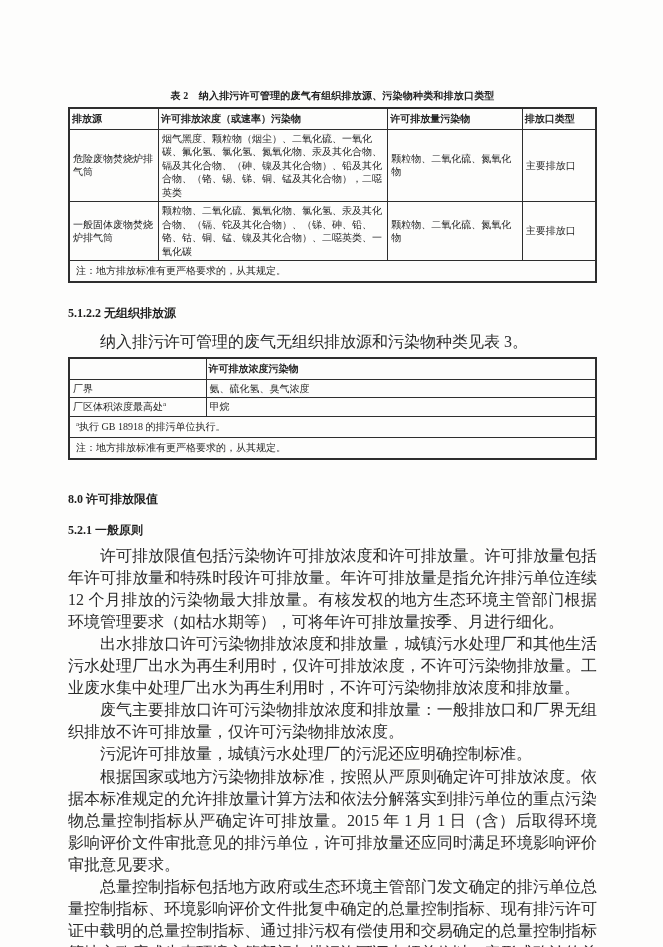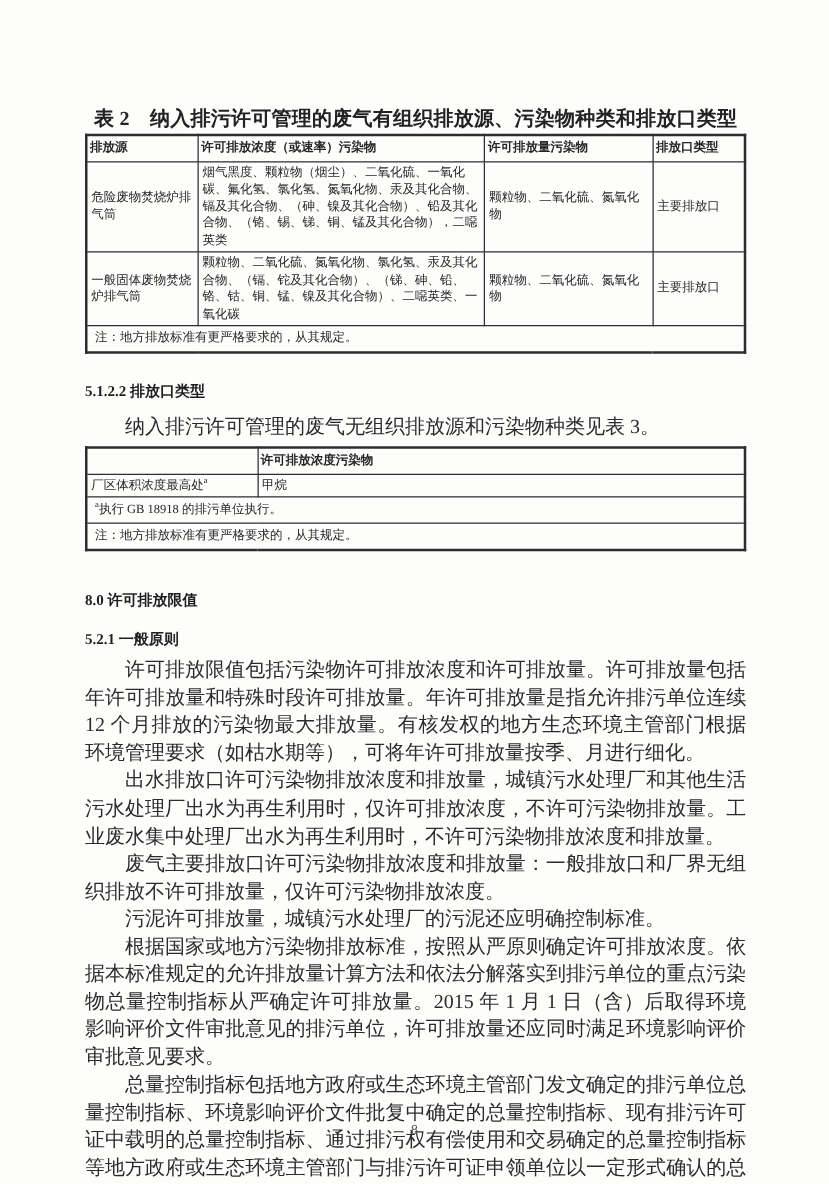--- a/index.html
+++ b/index.html
@@ -20,21 +20,21 @@
     position: absolute;
     top: 0;
     left: 68px;
     width: 529px;
   }
   
   .tbl-title {
     margin-top: 88px;
     text-align: center;
     font-weight: bold;
-    font-size: 16px;
+    font-size: 10px;
     line-height: 15px;
     color: #222;
     letter-spacing: 0.2px;
   }
   .tbl-title.second {
     margin-top: 10px;
   }
   
   table.tbl {
     width: 100%;
@@ -133,37 +133,41 @@
           <td>颗粒物、二氧化硫、氮氧化物、氯化氢、汞及其化合物、（镉、铊及其化合物）、（锑、砷、铅、铬、钴、铜、锰、镍及其化合物）、二噁英类、一氧化碳</td>
           <td>颗粒物、二氧化硫、氮氧化物</td>
           <td>主要排放口</td>
         </tr>
         <tr>
           <td class="note-cell" colspan="4">注：地方排放标准有更严格要求的，从其规定。</td>
         </tr>
       </tbody>
     </table>
 
-    <div class="heading h-5122">5.1.2.2 排放口类型</div>
+    <div class="heading h-5122">5.1.2.2 无组织排放源</div>
 
     <p class="body-p lead-p">纳入排污许可管理的废气无组织排放源和污染物种类见表 3。</p>
 
 
     <table class="tbl t3">
       <colgroup>
         <col style="width:26%">
         <col style="width:74%">
       </colgroup>
       <thead>
         <tr>
           <th></th>
           <th>许可排放浓度污染物</th>
         </tr>
       </thead>
       <tbody>
+        <tr>
+          <td>厂界</td>
+          <td>氨、硫化氢、臭气浓度</td>
+        </tr>
         <tr>
           <td><span>厂区体积浓度最高处</span><sup class="fn">a</sup></td>
           <td>甲烷</td>
         </tr>
         <tr>
           <td class="note-cell" colspan="2"><sup class="fn">a</sup><span>执行 GB 18918 的排污单位执行。</span></td>
         </tr>
         <tr>
           <td class="note-cell" colspan="2">注：地方排放标准有更严格要求的，从其规定。</td>
         </tr>

